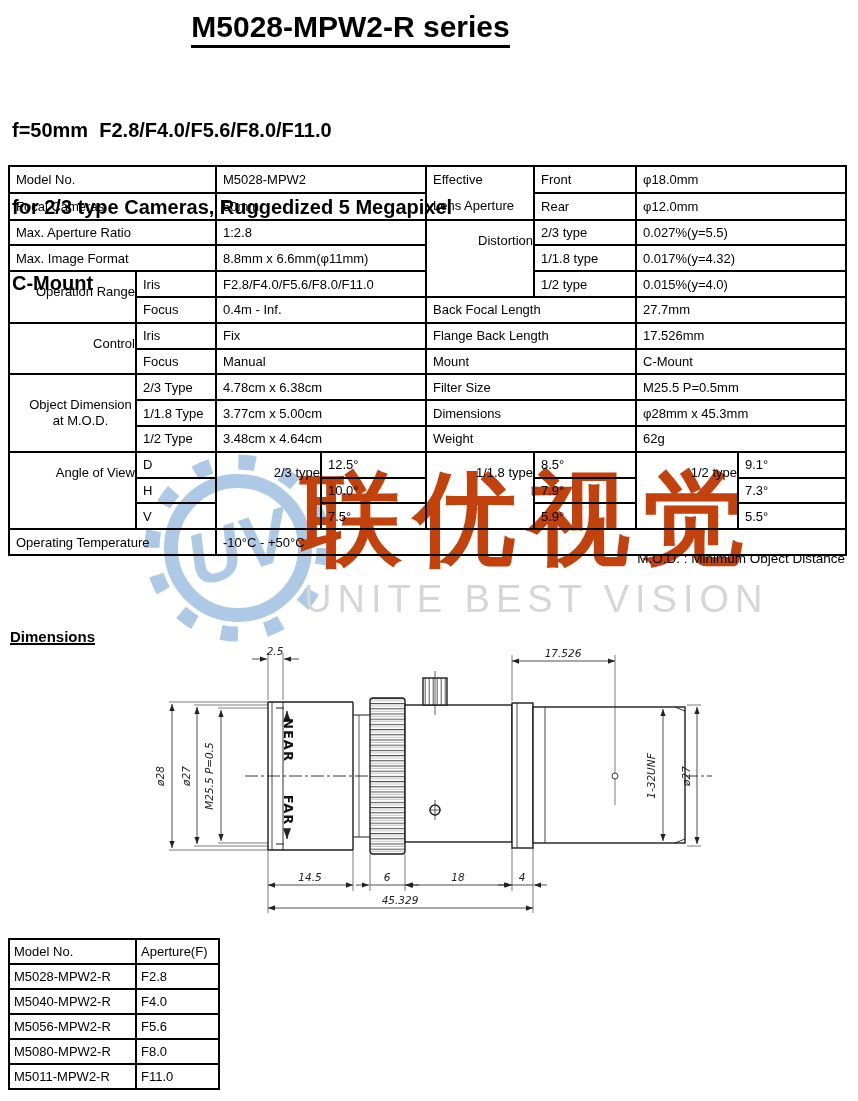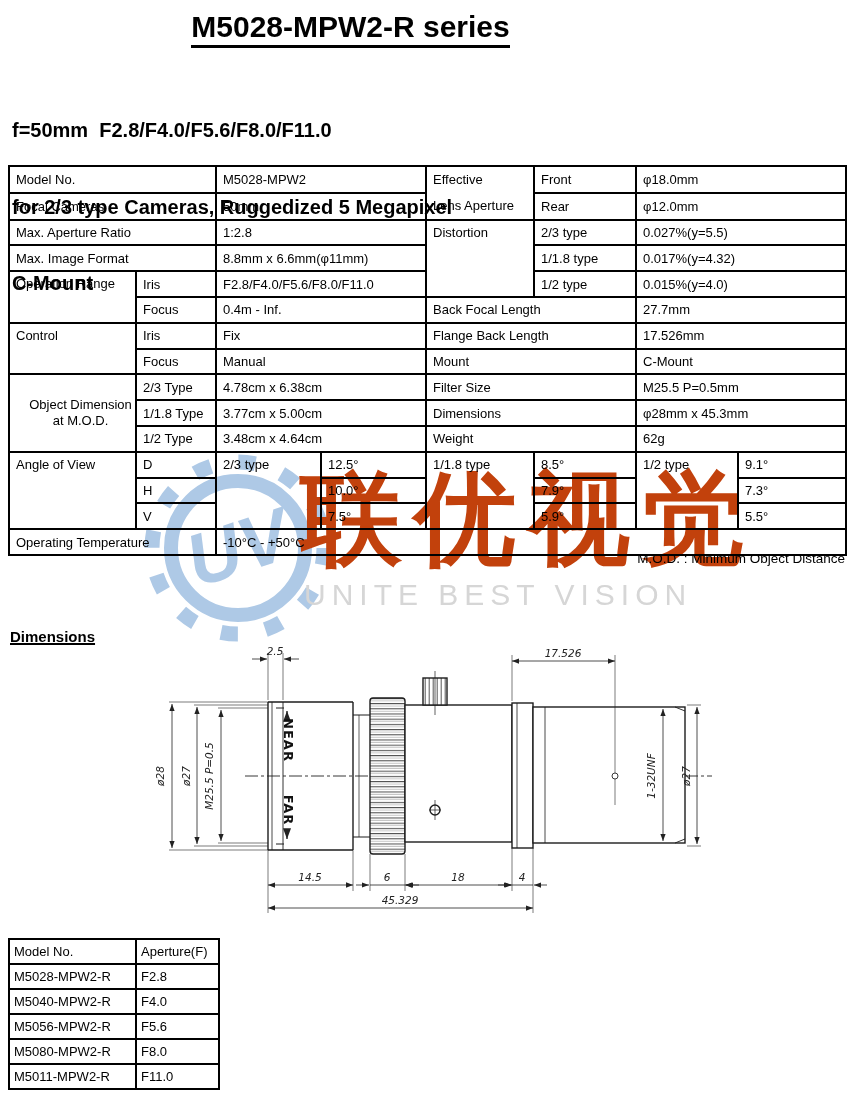--- a/index.html
+++ b/index.html
@@ -4,33 +4,33 @@
 <style>
   * { margin:0; padding:0; box-sizing:border-box; }
   html,body { width:858px; height:1101px; background:#fff; font-family:"Liberation Sans",sans-serif; color:#000; position:relative; overflow:hidden; }
 
   .layer-wm { position:absolute; inset:0; z-index:0; }
   .layer-content { position:absolute; inset:0; z-index:1; }
 
   .wm-logo { position:absolute; left:140px; top:450px; }
   .wm-cjk { position:absolute; left:300px; top:468px; font-size:102px; font-weight:bold;
             letter-spacing:12px; color:#c2410c; font-family:"Liberation Sans",sans-serif; white-space:pre; line-height:1; }
-  .wm-latin { position:absolute; left:304px; top:580px; font-size:30px; letter-spacing:6px;
+  .wm-latin { position:absolute; left:304px; top:580px; font-size:38px; letter-spacing:6px;
             color:#d6d6d6; white-space:pre; line-height:1; }
 
   .title-wrap { position:absolute; top:10px; left:0; width:701px; text-align:center; }
   .title { display:inline-block; font-size:30px; font-weight:bold; letter-spacing:0px;
            border-bottom:3px solid #000; padding-bottom:1px; }
 
   .subtitle { position:absolute; left:12px; top:67px; font-size:20px; font-weight:bold; line-height:25.5px; white-space:pre; }
 
   table.spec { position:absolute; left:8px; top:165px; width:837px; border-collapse:collapse; table-layout:fixed;
                font-size:13px; }
   table.spec td { border:2px solid #000; height:25.8px; padding:0 0 0 6px; vertical-align:middle; overflow:hidden; white-space:nowrap; }
-  table.spec td.top { vertical-align:top; padding-top:4px; }
+  table.spec td.top { vertical-align:top; padding-top:12px;text-align:right; }
   table.spec td.cmid { text-align:center; vertical-align:middle; line-height:16px; padding-left:16px; }
   table.spec td.twoline { vertical-align:top; line-height:25.8px; }
 
   .mod-note { position:absolute; right:13px; top:551px; font-size:13.5px; }
 
   .dim-heading { position:absolute; left:10px; top:628px; font-size:15px; font-weight:bold;
                  text-decoration:underline; text-decoration-thickness:2px; }
 
   svg.drawing { position:absolute; left:100px; top:645px; }
   svg.drawing text { font-family:"DejaVu Sans",sans-serif; }

